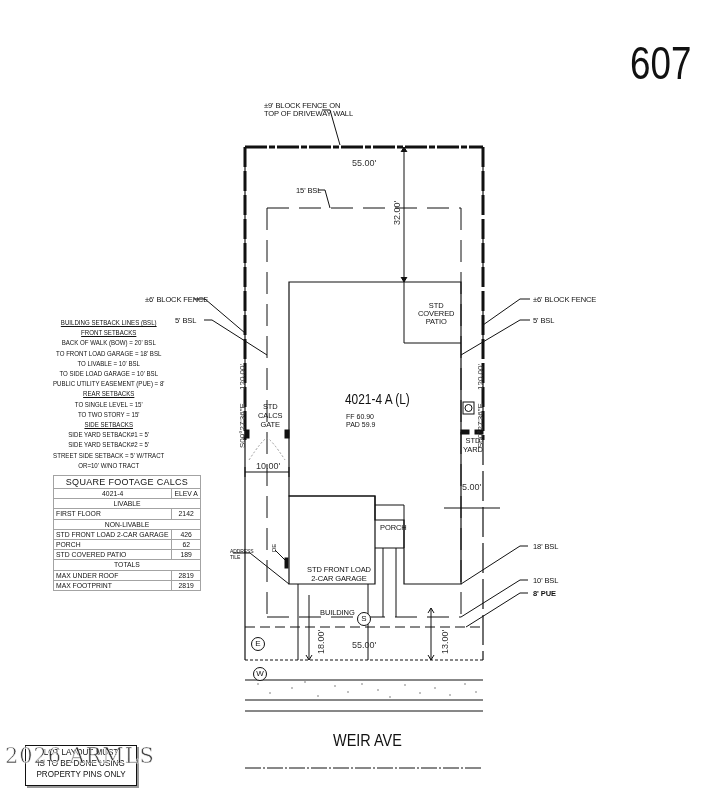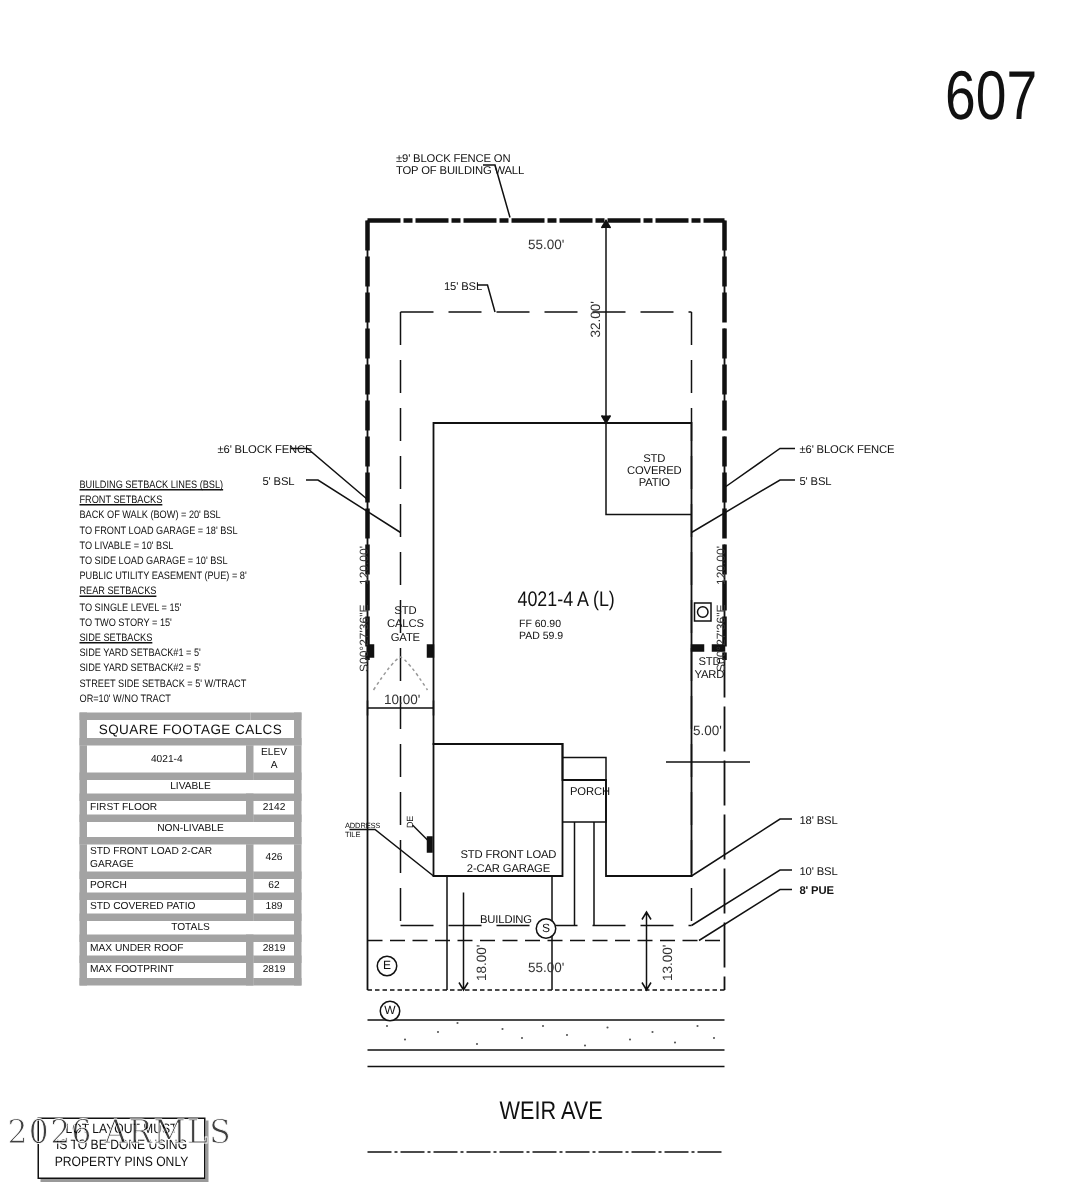--- a/index.html
+++ b/index.html
@@ -1,25 +1,25 @@
 <!DOCTYPE html>
 <html><head>
 <meta charset="utf-8">
 <style>
   html, body { margin: 0; padding: 0; background: #ffffff; }
   body { width: 721px; height: 790px; position: relative; overflow: hidden;
          font-family: "Liberation Sans", sans-serif; color: #111; }
   .abs { position: absolute; white-space: nowrap; }
   .cad { font-family: "Liberation Sans Narrow", "Liberation Sans", sans-serif; font-size: 7.5px; letter-spacing: -0.1px; transform-origin: left top; }
   .lot-num { font-size: 46px; font-weight: normal; transform: scaleX(0.8); transform-origin: left top; }
-  .notes { left: 53px; top: 318px; font-size: 7.2px; line-height: 10.2px; }
+  .notes { left: 53px; top: 318px; font-size: 7.2px; line-height: 10.2px; text-align: center; }
   .notes div { white-space: nowrap; transform: scaleX(0.85); transform-origin: left; }
   .u { text-decoration: underline; }
   table.sf { position: absolute; left: 53px; top: 475px; width: 148px; border-collapse: collapse; font-size: 6.8px; }
-  table.sf td { border: 5px solid #a3a3a3; padding: 0 2px; height: 9.2px; line-height: 9px; }
+  table.sf td { border: 1px solid #a3a3a3; padding: 0 2px; height: 9.2px; line-height: 9px; }
   table.sf td.c { text-align: center; }
   table.sf td.t { font-size: 9px; text-align: center; height: 12px; letter-spacing: 0.3px; }
   .plan-title { font-size: 14px; transform: scaleX(0.85); transform-origin: left top; }
   .plan-sub { font-size: 7px; line-height: 8px; }
   .street { font-size: 17px; transform: scaleX(0.85); transform-origin: left top; }
   .vert { transform: rotate(-90deg); transform-origin: left top; }
   .pins { position: absolute; left: 25px; top: 745px; width: 110px; height: 38px; border: 1px solid #111;
           box-shadow: 2px 2px 0 #999; font-size: 9px; line-height: 11px; text-align: center; padding-top: 1px; }
   .pins div { transform: scaleX(0.9); }
   .wm { position: absolute; left: 5px; top: 743px; font-family: "DejaVu Serif", serif; font-size: 22px;
@@ -116,21 +116,21 @@
       <circle cx="420" cy="693" r="0.7"></circle>
     <circle cx="435" cy="688" r="0.7"></circle>
       <circle cx="450" cy="695" r="0.7"></circle>
       <circle cx="465" cy="684" r="0.7"></circle>
     <circle cx="476" cy="692" r="0.7"></circle>
   </g>
 </svg>
 
 <div class="abs cad" style="left:264px; top:102px; line-height:8px;">
   <div>±9' BLOCK FENCE ON</div>
-  <div>TOP OF BUILDING WALL</div>
+  <div>TOP OF DRIVEWAY WALL</div>
 </div>
 <div class="abs cad" style="left:296px; top:186px;">15' BSL</div>
 <div class="abs cad" style="left:145px; top:295px;">±6' BLOCK FENCE</div>
 <div class="abs cad" style="left:175px; top:316px;">5' BSL</div>
 <div class="abs cad" style="left:533px; top:295px;">±6' BLOCK FENCE</div>
 <div class="abs cad" style="left:533px; top:316px;">5' BSL</div>
 <div class="abs cad" style="left:533px; top:542px;">18' BSL</div>
 <div class="abs cad" style="left:533px; top:576px;">10' BSL</div>
 <div class="abs cad" style="left:533px; top:589px;font-weight:bold;">8' PUE</div>
 <div class="abs cad" style="left:230px; top:548px; font-size:5px; line-height:6px;">

